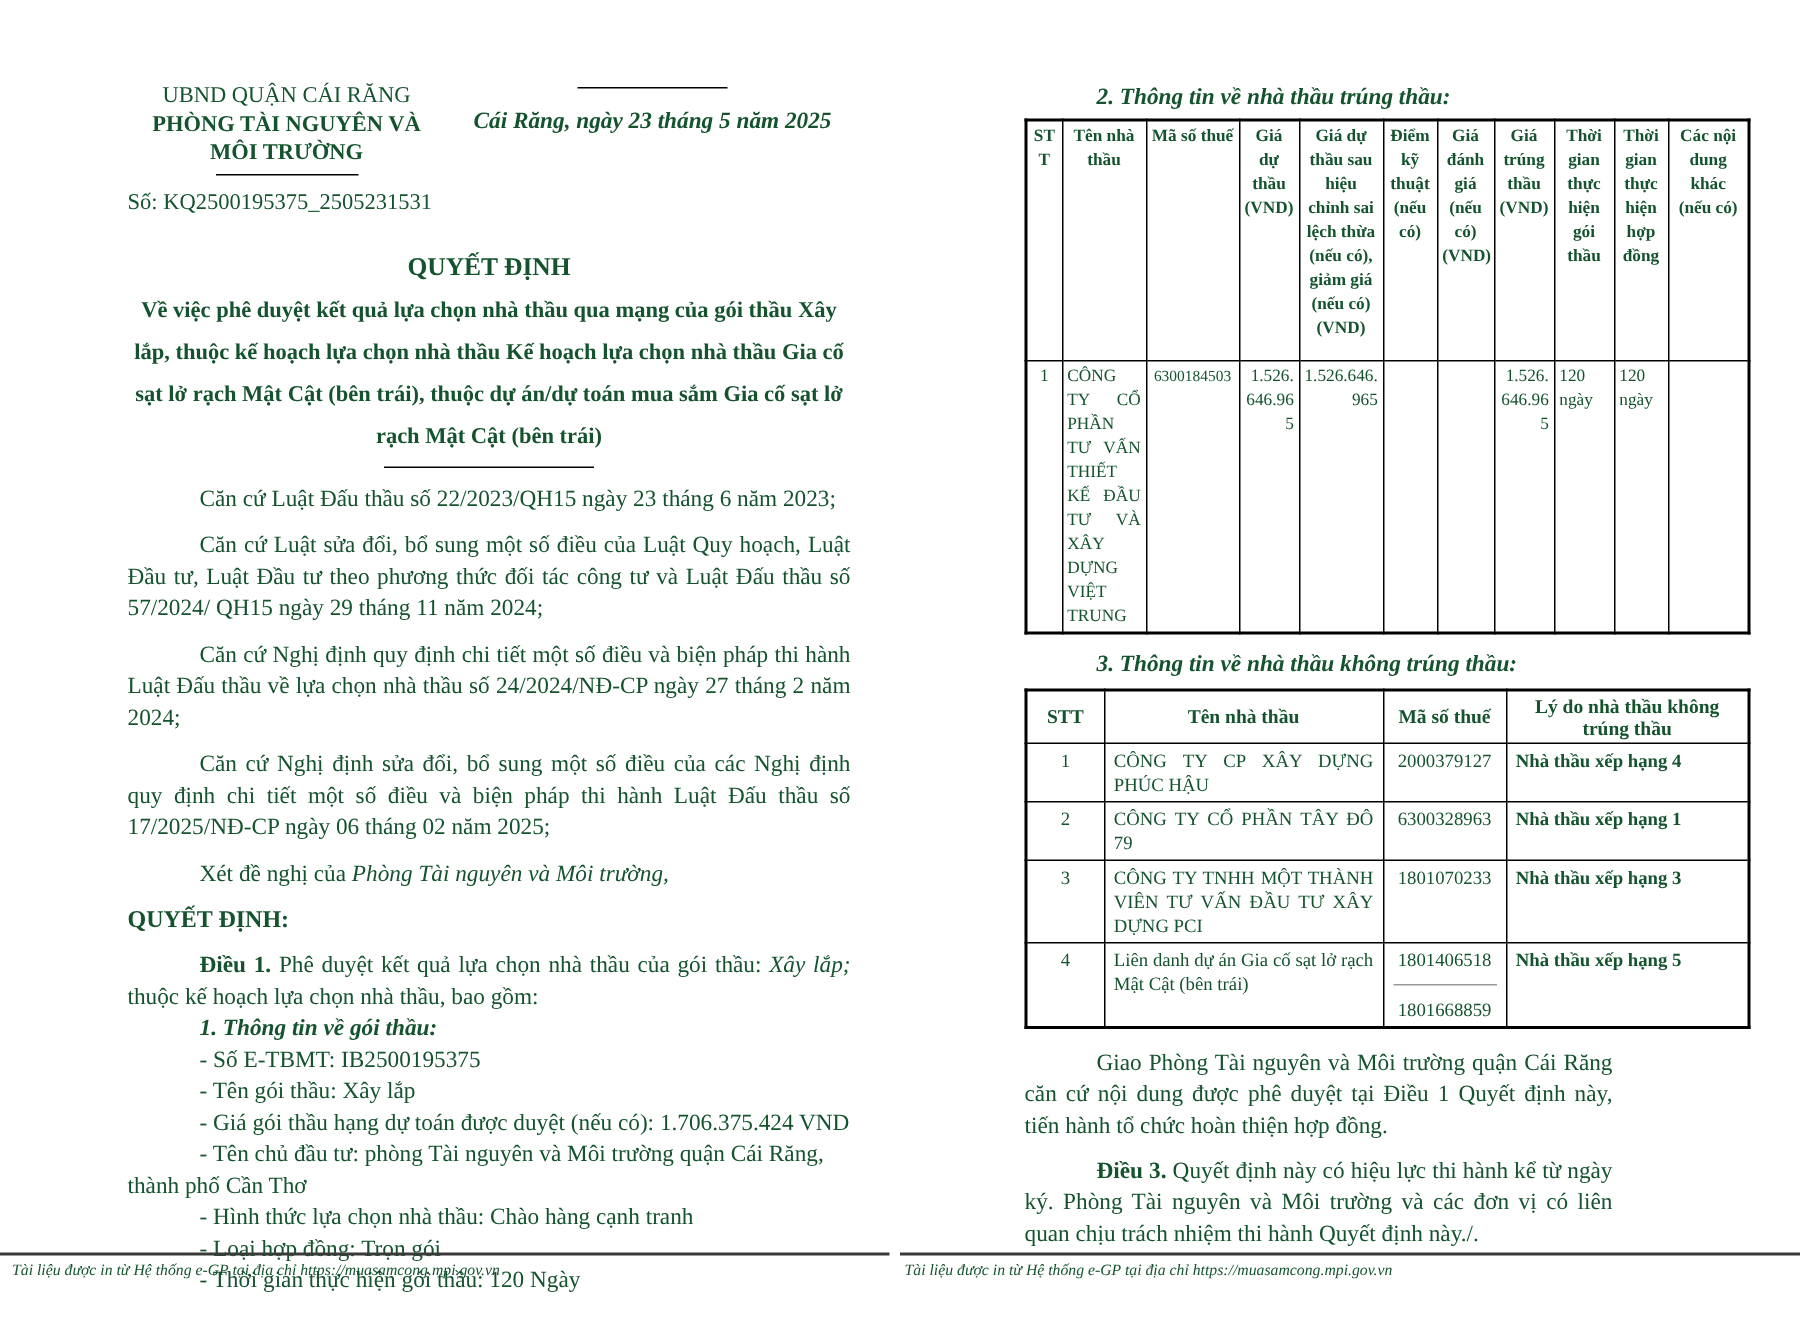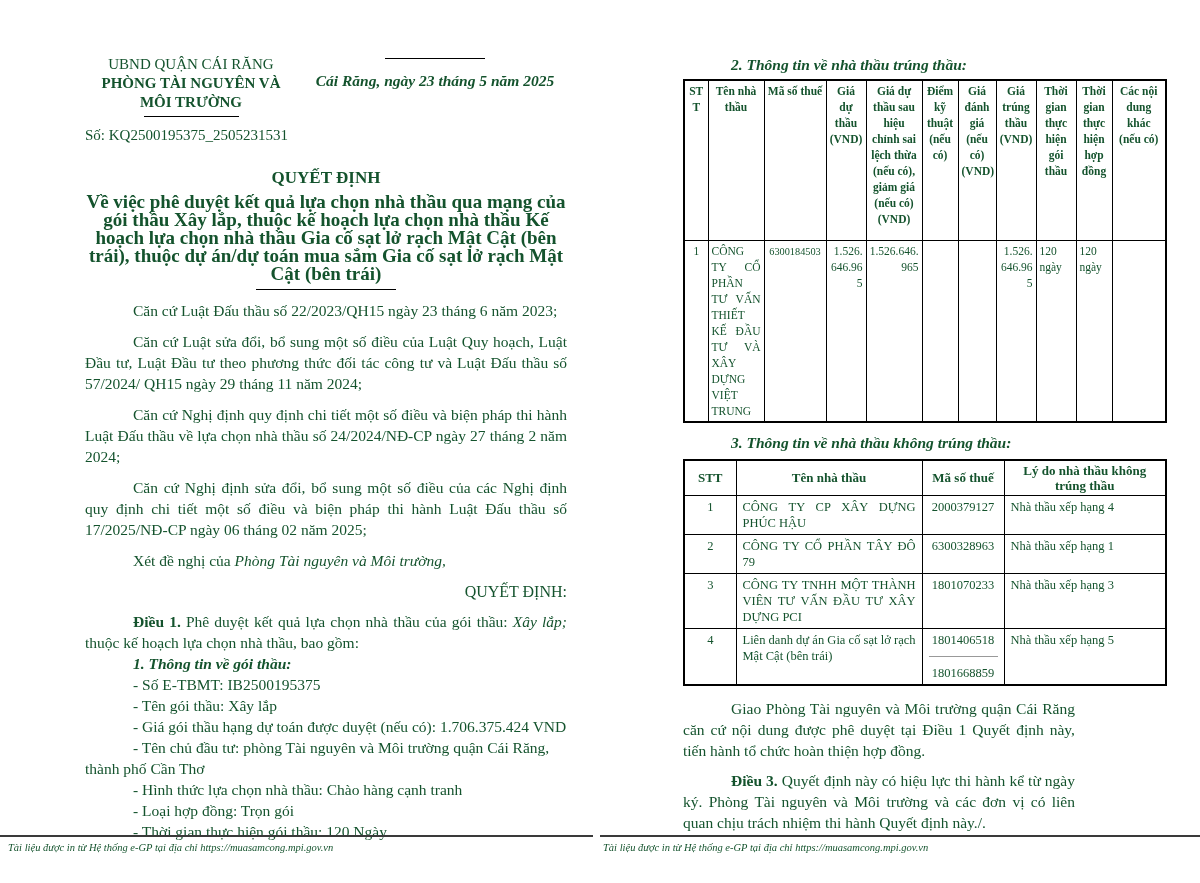--- a/index.html
+++ b/index.html
@@ -24,27 +24,27 @@
   .org-rule { width: 95px; border-top: 1px solid #000; margin: 4px auto 0; height: 0; }
   .doc-number { text-align: left; margin-top: 9px; font-size: 15px; white-space: nowrap; }
 
   .national-block { flex: 1; text-align: center; padding-left: 6px; }
   .national-title { font-weight: bold; font-size: 14.6px; line-height: 19px; white-space: nowrap; }
   .national-motto { font-weight: bold; font-size: 15.5px; line-height: 21px; }
   .national-rule { width: 100px; border-top: 1px solid #000; margin: 3px auto 0; height: 0; }
   .place-date { font-weight: bold; font-style: italic; font-size: 15.5px; margin-top: 13px; white-space: nowrap; }
 
   .doc-title { text-align: center; font-weight: bold; font-size: 17px; margin-top: 23px; }
-  .doc-subject { text-align: center; font-weight: bold; font-size: 19px; line-height: 18px; margin-top: 5px; }
+  .doc-subject { text-align: center; font-weight: bold; font-size: 15px; line-height: 28px; margin-top: 5px; }
   .subject-rule { width: 140px; border-top: 1px solid #000; margin: 6px auto 0; height: 0; }
 
   .authority { text-align: center; font-weight: bold; font-size: 15.3px; margin-top: 20px; white-space: nowrap; letter-spacing: 0.2px; }
 
   .body-par { font-size: 15.5px; line-height: 21px; text-align: justify; text-indent: 48px; margin: 10px 0 0; }
-  .decision-heading { text-align: right; font-weight: normal; font-size: 16px; margin: 12px 0 0; }
+  .decision-heading { text-align: left; font-weight: bold; font-size: 16px; margin: 12px 0 0; }
   .section-title { font-weight: bold; font-style: italic; font-size: 15.5px; line-height: 21px; text-indent: 48px; margin: 0; }
   .item { font-size: 15.5px; line-height: 21px; text-indent: 48px; margin: 0; text-align: left; }
 
   
   .col-right { position: absolute; left: 683px; top: 55px; width: 392px; }
   .tbl-caption { font-weight: bold; font-style: italic; font-size: 15.5px; line-height: 20px; text-indent: 48px; margin: 0 0 4px; }
   .caption-gap { margin-top: 10px; }
 
   table.winner { width: 482px; border-collapse: collapse; table-layout: fixed; border: 2px solid #000; }
   table.winner th, table.winner td { border: 1px solid #000; vertical-align: top; padding: 2px 3px; }
@@ -56,21 +56,21 @@
   .cell-tax { font-size: 10.3px !important; text-align: center; padding: 3px 1px !important; }
   .cell-num { text-align: right; word-break: break-all; }
   .cell-dur { text-align: left; }
 
   table.loser { width: 482px; border-collapse: collapse; table-layout: fixed; border: 2px solid #000; margin-top: 6px; }
   table.loser th { border: 1px solid #000; font-weight: bold; font-size: 13px; line-height: 15px; text-align: center; padding: 2px 4px; vertical-align: middle; }
   table.loser td { border: 1px solid #000; font-size: 12.5px; line-height: 16px; vertical-align: top; padding: 3px 6px; }
   .l-stt { text-align: center; }
   .l-name { text-align: justify; }
   .l-tax { text-align: center; }
-  .l-reason { text-align: left; }
+  .l-reason { text-align: left; font-weight: bold; }
   .row-h1 td { height: 36px; }
   .row-h2 td { height: 36px; }
   .row-h3 td { height: 50px; }
   .row-h4 td { height: 56px; }
   .tax-divider { border-top: 1px solid #999; margin: 8px 0; height: 0; }
 
   .articles { margin-top: 12px; }
   .articles .body-par { margin-top: 0; }
   .articles .par-space { margin-top: 9px; }
 

